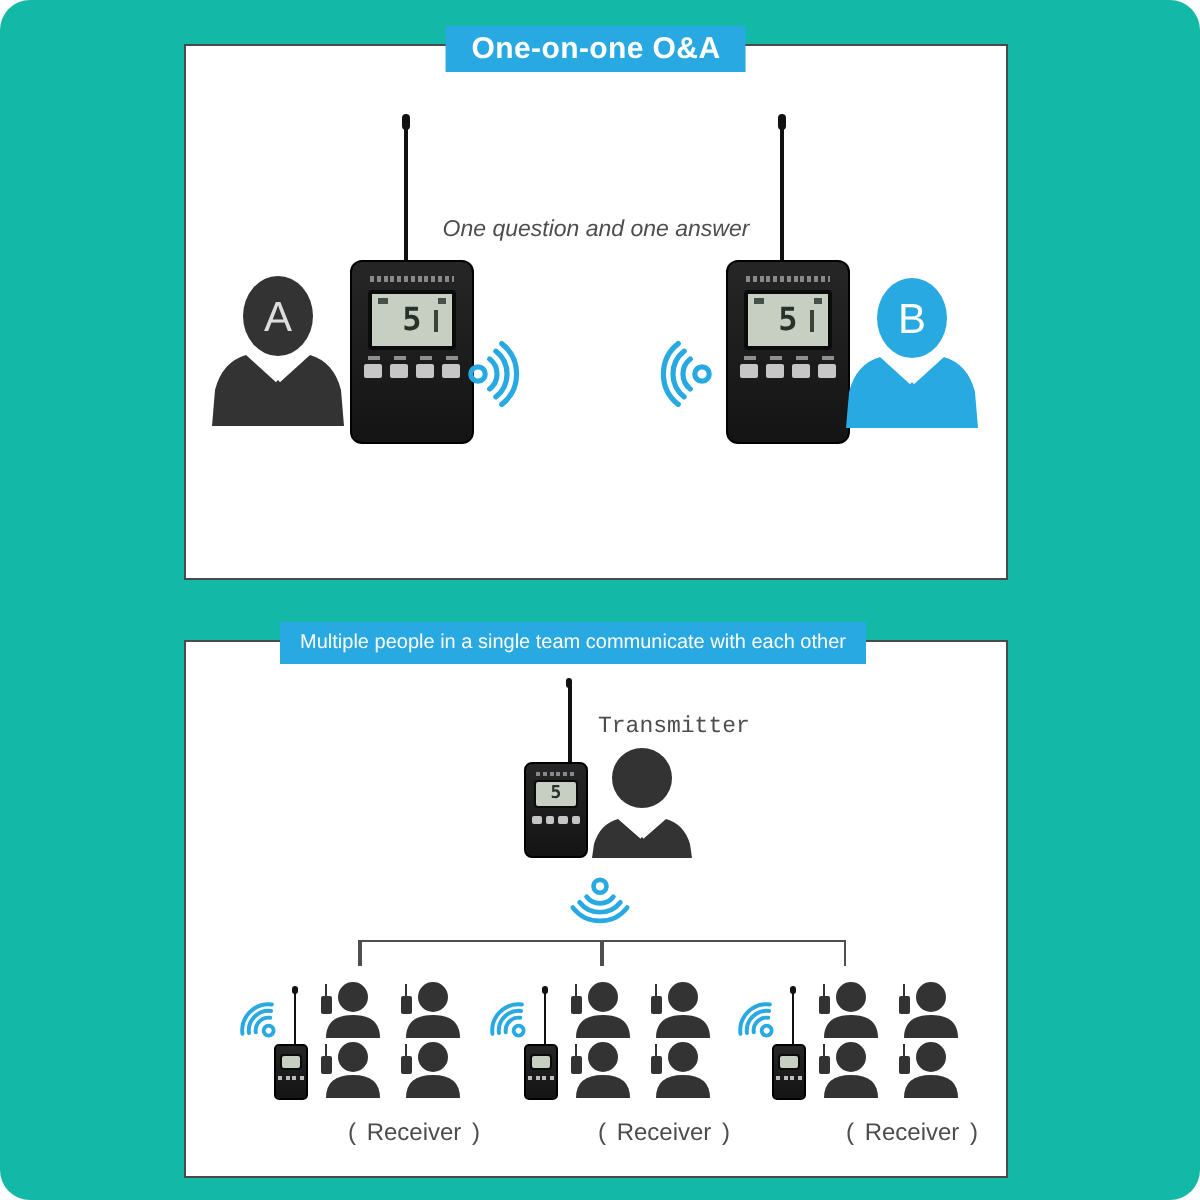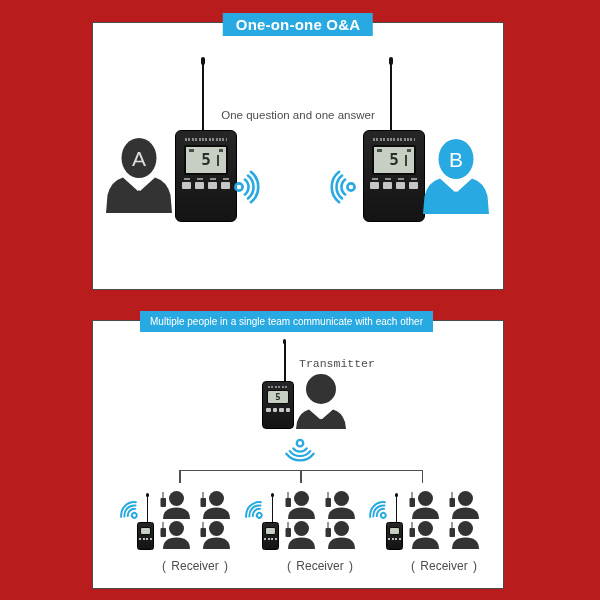--- a/index.html
+++ b/index.html
@@ -1,28 +1,28 @@
 <!DOCTYPE html>
 <html><head>
 <meta charset="utf-8">
 <style>
   html,body{margin:0;padding:0;background:#ffffff;}
-  .stage{position:relative;width:600px;height:600px;background:#b91c1c;
-         font-family:"Liberation Sans",sans-serif;overflow:hidden;}
+  .stage{position:relative;width:600px;height:600px;background:#14b8a6;
+         font-family:"Liberation Sans",sans-serif;overflow:hidden;border-radius:15px;}
   .panel{position:absolute;left:92px;width:412px;border:1.5px solid #4a4a4a;
          box-sizing:border-box;background:#ffffff;}
   #panel1{top:22px;height:268px;}
   #panel2{top:320px;height:269px;padding-left:44px;}
   .badge{position:absolute;background:#29A9E1;color:#fff;display:flex;
          align-items:center;justify-content:center;white-space:nowrap;z-index:3;}
   .badge1{left:50%;top:-10px;transform:translateX(-50%);height:23px;
           padding:0 13px;font-size:15px;font-weight:bold;letter-spacing:.2px;}
   .badge2{left:47px;top:-10px;width:293px;height:21px;font-size:10px;font-weight:500;}
   .caption1{position:absolute;left:0;right:0;top:86px;text-align:center;
-            font-size:11.5px;color:#4d4d4d;}
+            font-size:11.5px;color:#4d4d4d;font-style:italic;}
   .abs{position:absolute;}
   
   .device{position:absolute;}
   .dev-body{position:relative;background:linear-gradient(#262626,#141414);
             border:1px solid #000;box-sizing:border-box;}
   .antenna{position:absolute;background:#111;}
   .antenna::after{content:"";position:absolute;top:-7px;left:-1px;width:4px;height:8px;
                   background:#111;border-radius:2px;}
   .device-lg .dev-body{width:62px;height:92px;border-radius:6px;}
   .device-lg .antenna{left:27px;top:-66px;width:2px;height:66px;}
@@ -66,21 +66,21 @@
   
   .t-label{position:absolute;left:206px;top:36px;font-size:11.5px;color:#4d4d4d;white-space:nowrap;font-family:Liberation Mono, monospace;}
   .branch{position:absolute;left:86px;top:149px;width:244px;height:13px;
           border-top:1.5px solid #4f4f4f;}
   .stub{position:absolute;top:0;width:1.5px;height:12px;background:#4f4f4f;}
   .stub.l{left:0;} .stub.c{left:50%;margin-left:-1px;} .stub.r{right:0;}
   .group{position:absolute;top:168px;width:118px;height:94px;}
   .group .gwave{position:absolute;left:0;top:8px;}
   .group .gdev{left:21px;top:33px;}
   .gp{position:absolute;width:34px;height:28px;}
-  .gcaption{position:absolute;left:34px;top:70px;width:90px;text-align:center;
+  .gcaption{position:absolute;left:34px;top:70px;width:90px;text-align:right;
             font-size:12px;color:#4d4d4d;word-spacing:2px;white-space:nowrap;}
 </style>
 </head>
 <body>
 
 <div class="stage">
 
   <section class="panel" id="panel1">
     <div class="badge badge1">
       <span>One-on-one O&amp;A</span>

